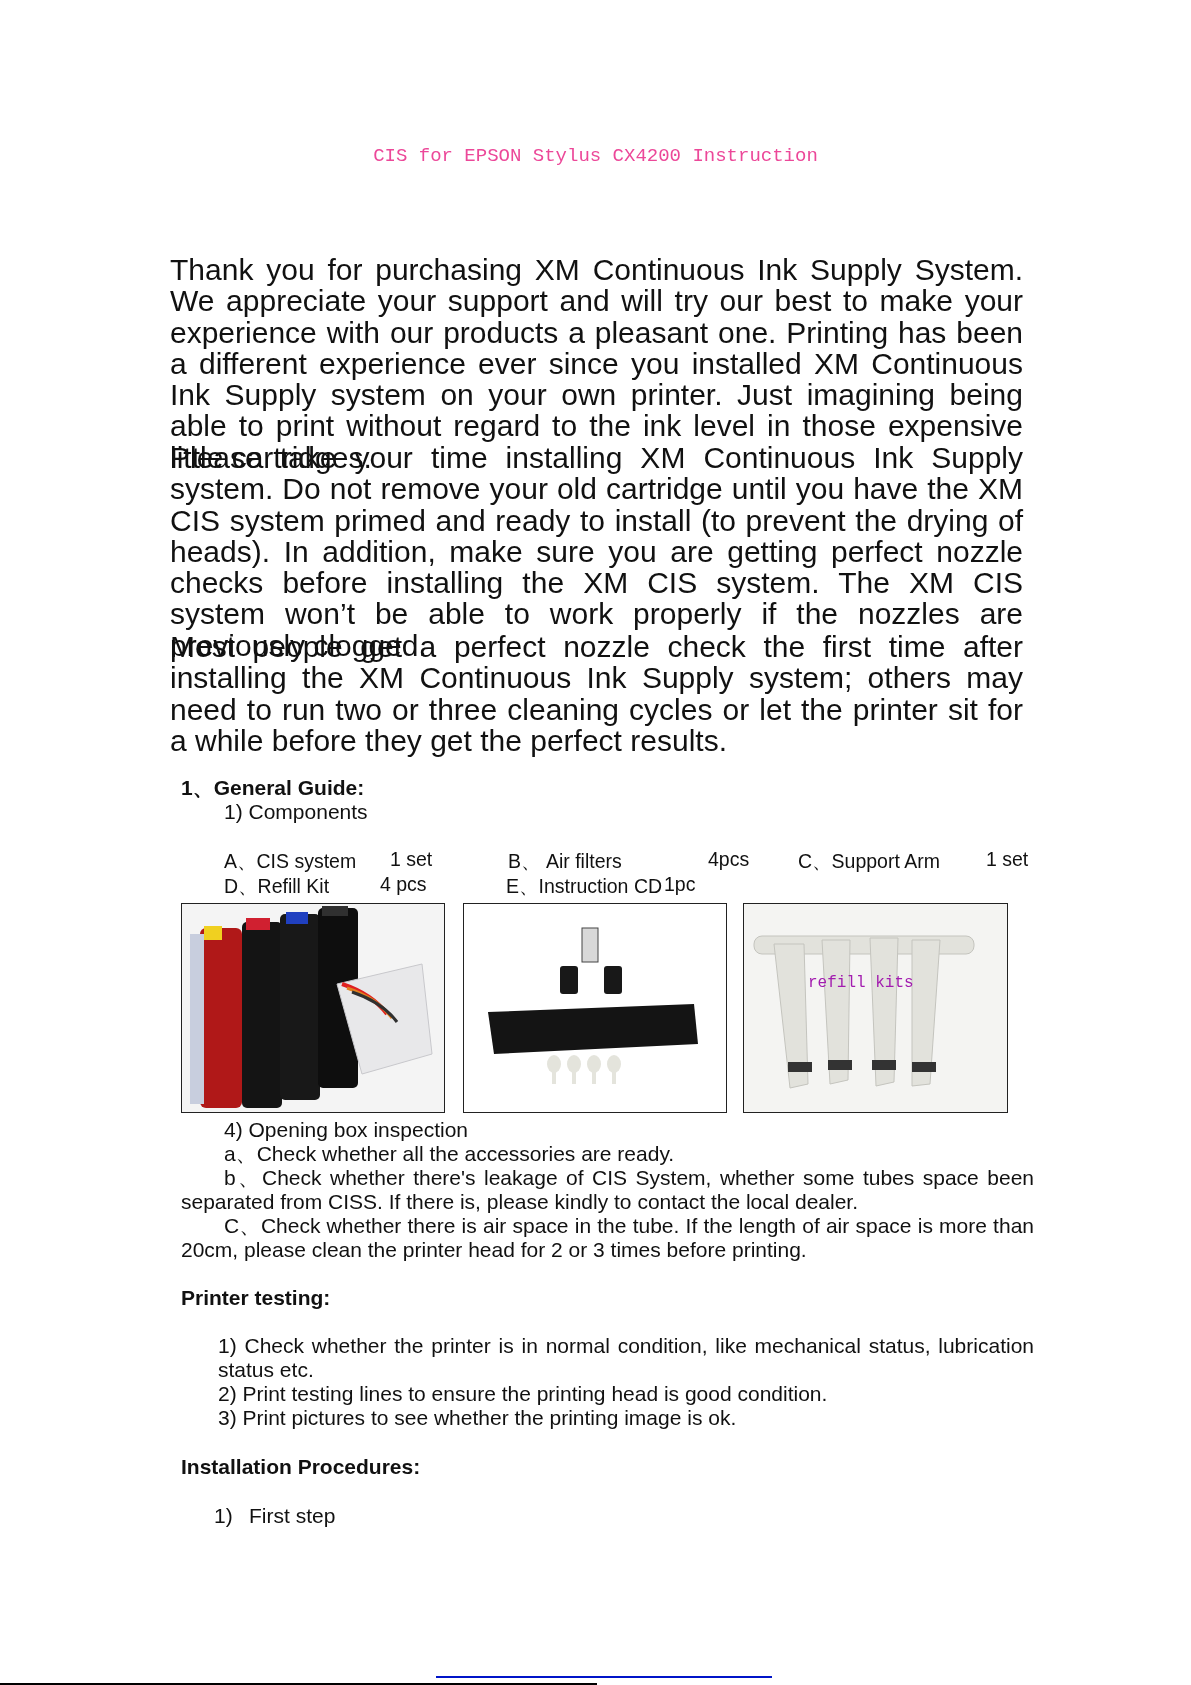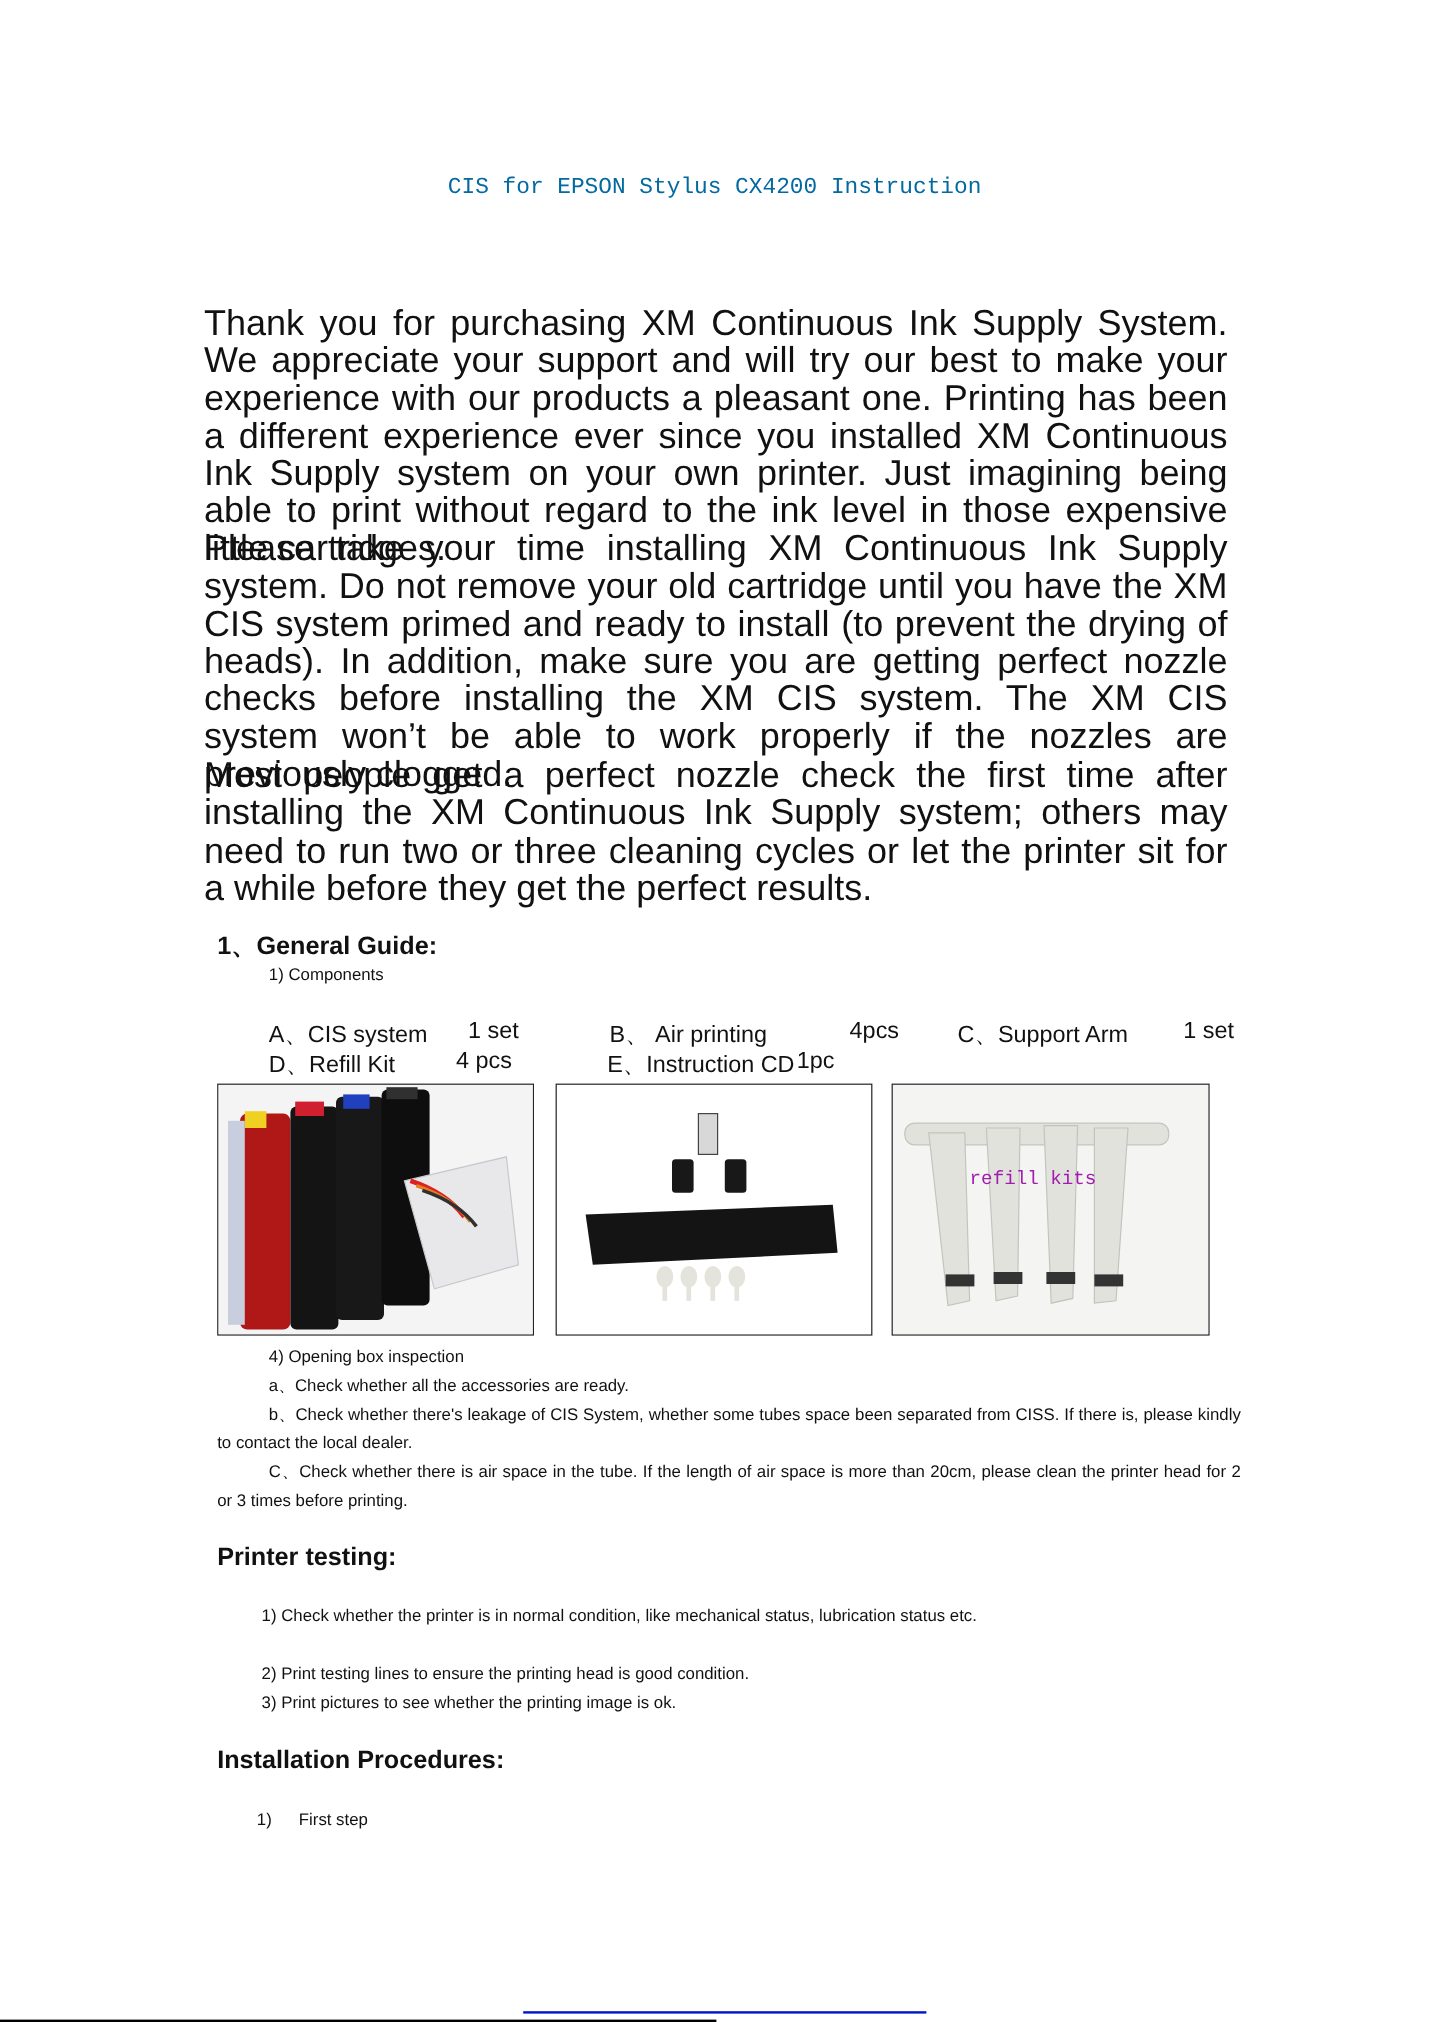--- a/index.html
+++ b/index.html
@@ -1,41 +1,41 @@
 <!DOCTYPE html>
 <html><head>
 <meta charset="utf-8">
 <style>
   html,body{margin:0;padding:0;background:#fff;}
   body{width:1191px;height:1685px;position:relative;overflow:hidden;color:#111;font-family:"Liberation Sans",sans-serif;}
   .abs{position:absolute;}
-  .title{top:145px;left:0;width:1191px;text-align:center;font-family:"Liberation Mono",monospace;font-size:19px;color:#0369a1;}
+  .title{top:145px;left:0;width:1191px;text-align:center;font-family:"Liberation Mono",monospace;font-size:19px;color:#ec4899;}
   .para{left:170px;width:853px;font-size:30px;line-height:31.3px;text-align:justify;text-align-last:left;}
   .h{left:181px;font-size:21px;font-weight:bold;}
-  .s{font-size:14px;line-height:24px;}
+  .s{font-size:21px;line-height:24px;}
   .comp{font-size:19.5px;white-space:pre;text-align:right;}
   .imgbox{border:1px solid #222;background:#fff;overflow:hidden;}
   .blue-link{left:436px;top:1676px;width:336px;height:2px;background:#0014c8;}
   .black-rule{left:0;top:1683px;width:597px;height:2px;background:#000;}
 </style>
 </head>
 <body>
 
 <div class="abs title">CIS for EPSON Stylus CX4200 Instruction</div>
 
 <p class="abs para" style="top:254px;margin:0">Thank you for purchasing XM Continuous Ink Supply System. We appreciate your support and will try our best to make your experience with our products a pleasant one. Printing has been a different experience ever since you installed XM Continuous Ink Supply system on your own printer. Just imagining being able to print without regard to the ink level in those expensive little cartridges.</p>
 <p class="abs para" style="top:442px;margin:0">Please take your time installing XM Continuous Ink Supply system. Do not remove your old cartridge until you have the XM CIS system primed and ready to install (to prevent the drying of heads). In addition, make sure you are getting perfect nozzle checks before installing the XM CIS system. The XM CIS system won’t be able to work properly if the nozzles are previously clogged.</p>
 <p class="abs para" style="top:631px;margin:0">Most people get a perfect nozzle check the first time after installing the XM Continuous Ink Supply system; others may need to run two or three cleaning cycles or let the printer sit for a while before they get the perfect results.</p>
 
 <div class="abs h" style="top:774px">1、General Guide:</div>
 <div class="abs s" style="left:224px;top:800px">1) Components</div>
 
 <div class="abs comp" style="left:224px;top:848px"><span>A、CIS system</span></div>
 <div class="abs comp" style="left:390px;top:848px">1 set</div>
-<div class="abs comp" style="left:508px;top:848px">B、 Air printing</div>
+<div class="abs comp" style="left:508px;top:848px">B、 Air filters</div>
 <div class="abs comp" style="left:708px;top:848px">4pcs</div>
 <div class="abs comp" style="left:798px;top:848px">C、Support Arm</div>
 <div class="abs comp" style="left:986px;top:848px">1 set</div>
 <div class="abs comp" style="left:224px;top:873px">D、Refill Kit</div>
 <div class="abs comp" style="left:380px;top:873px">4 pcs</div>
 <div class="abs comp" style="left:506px;top:873px">E、Instruction CD</div>
 <div class="abs comp" style="left:664px;top:873px">1pc</div>
 
 <div class="abs imgbox" style="left:181px;top:903px;width:262px;height:208px">
   <svg width="262" height="208" viewBox="0 0 262 208">

